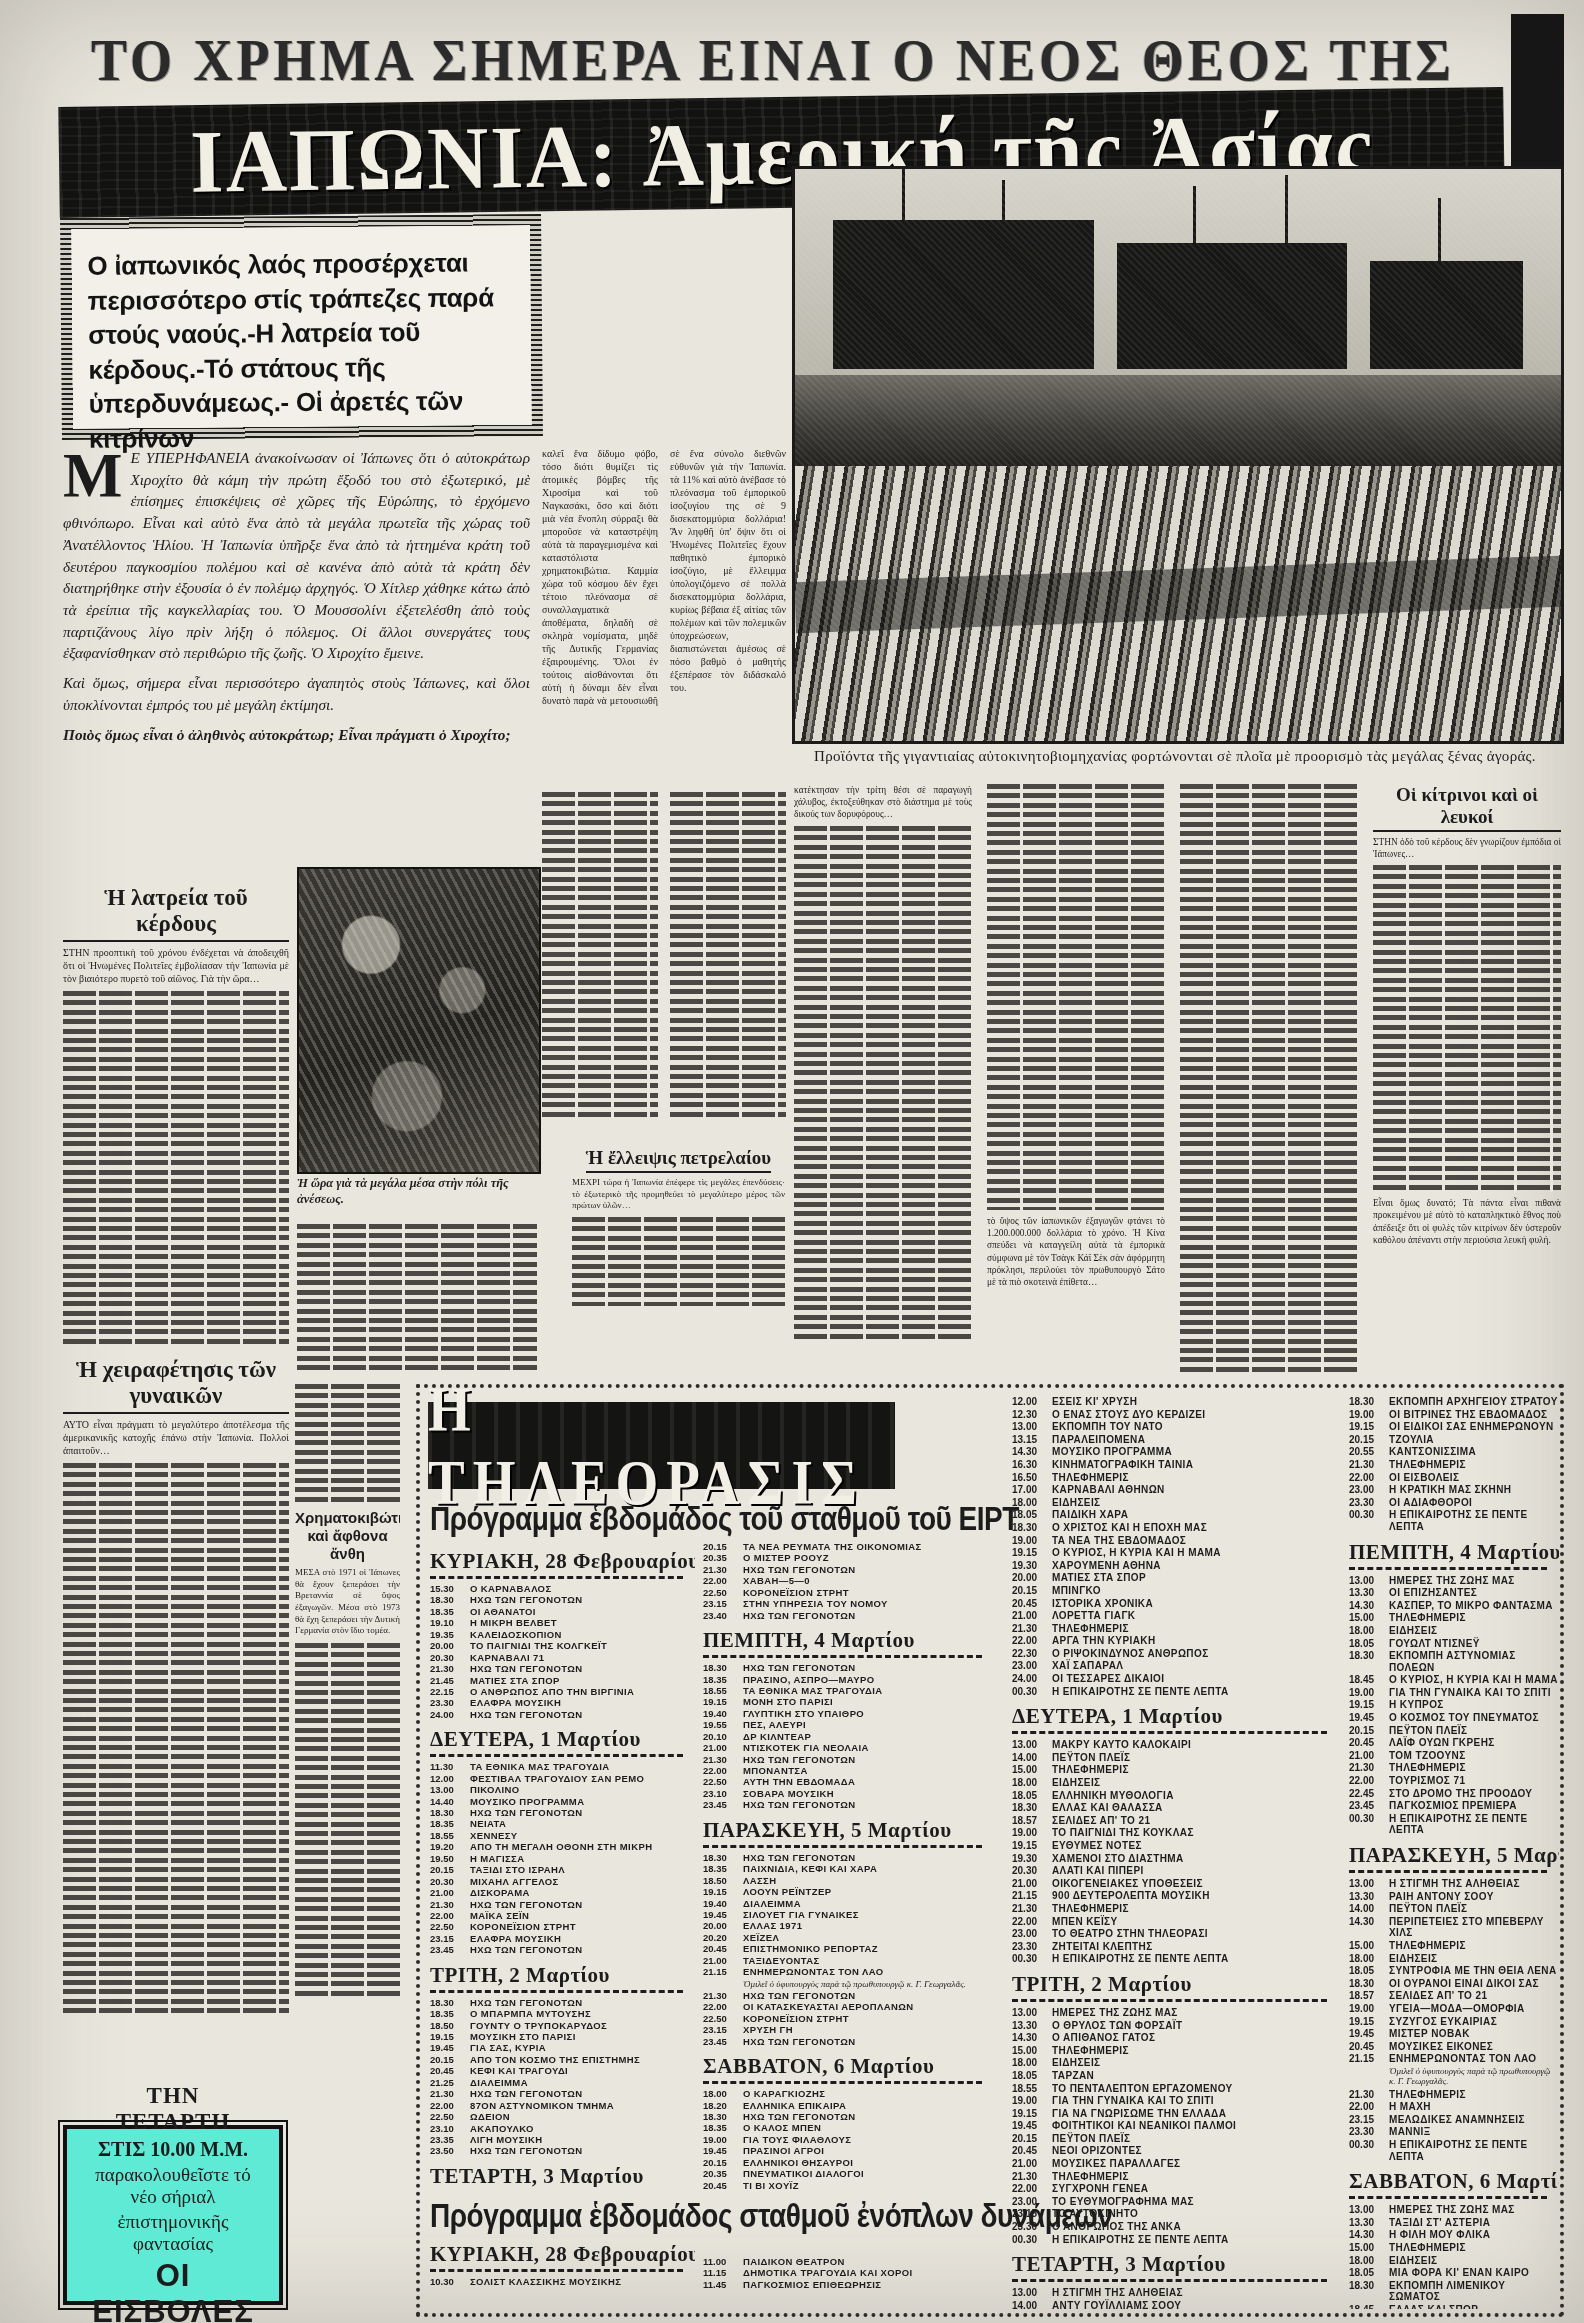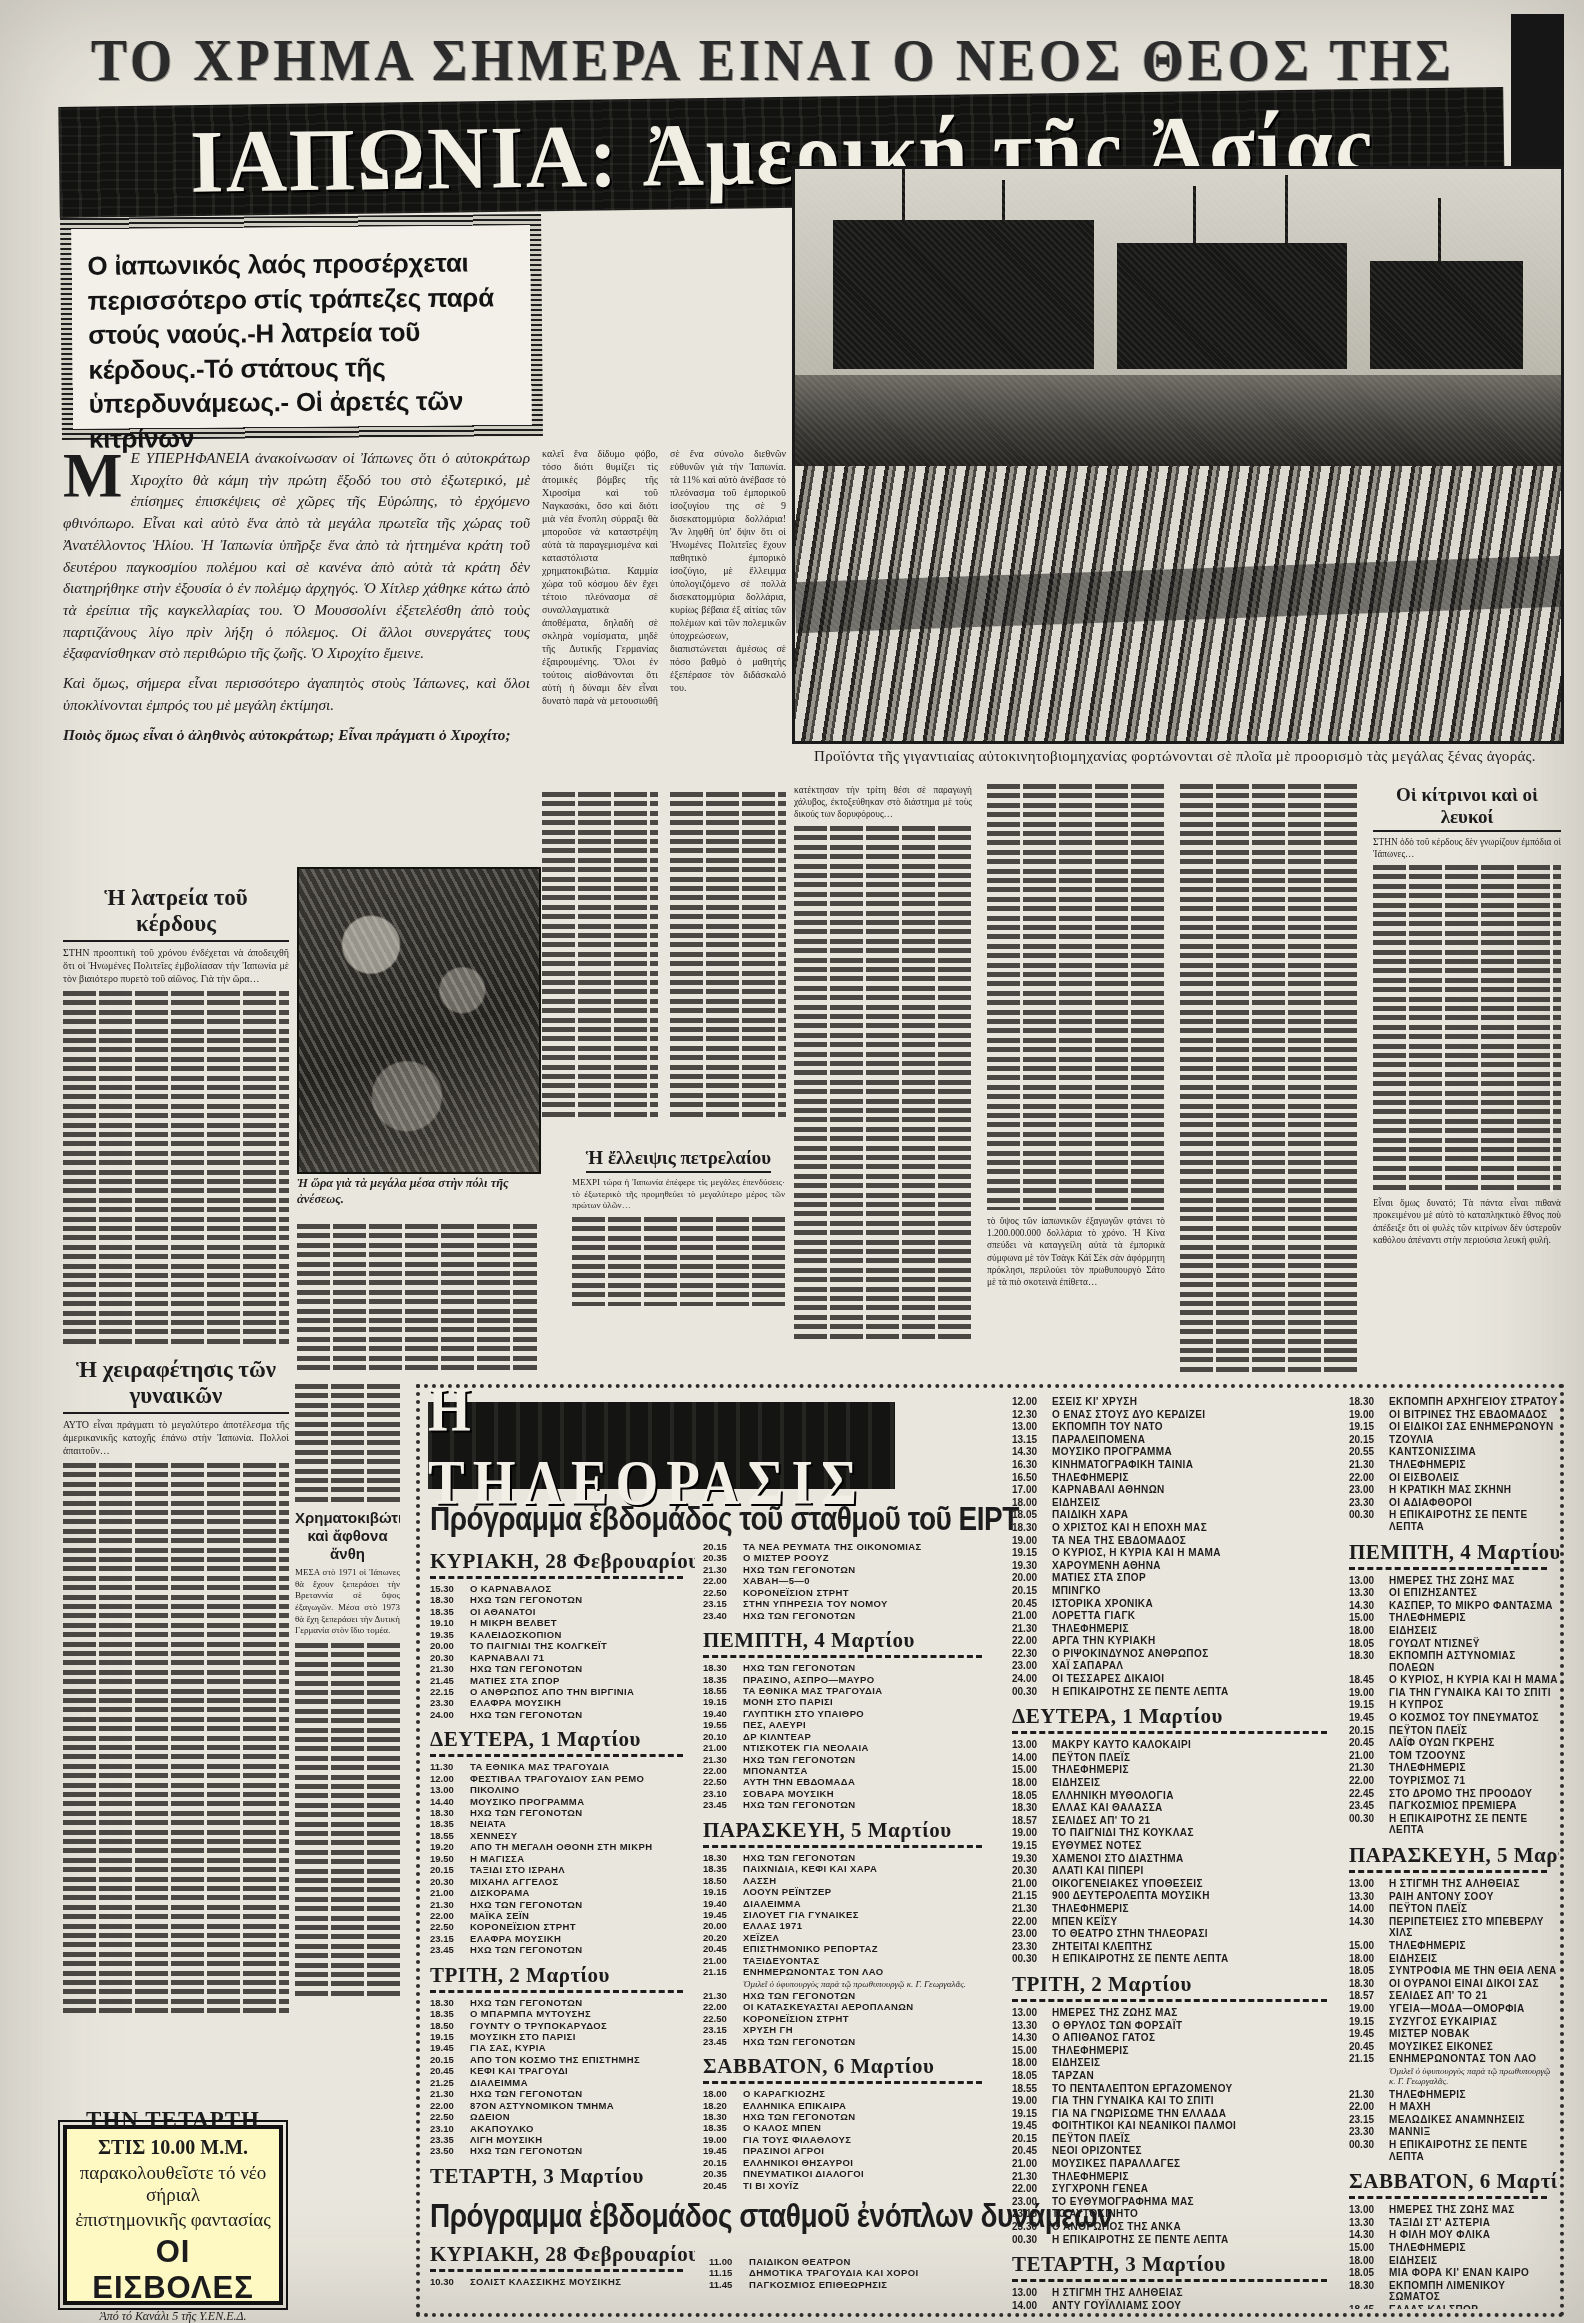--- a/index.html
+++ b/index.html
@@ -70,22 +70,22 @@
   .day{font-weight:bold;font-size:21px;line-height:1;letter-spacing:0.5px;margin:9px 0 0;white-space:nowrap;
        font-family:"Liberation Serif",serif;}
   .day::after{content:"";display:block;border-top:3px dashed #1d1d1d;margin:4px 12px 5px 0;}
   .it{display:flex;font-family:"Liberation Sans",sans-serif;font-weight:bold;margin:0 0 1px;}
   .it b{min-width:33px;margin-right:7px;}
   .it span{flex:1;letter-spacing:0.4px;}
   .sz10 .it{font-size:9.5px;line-height:1.1;}
   .sz11 .it{font-size:10px;line-height:1.16;}
   .note{font-size:9px;font-style:italic;line-height:1.15;margin:0 0 2px 40px;font-family:"Liberation Serif",serif;}
   
-  .adbox{border:4px solid #111;outline:2px solid #111;outline-offset:3px;background:#fef9c3;
-         display:flex;flex-direction:column;justify-content:center;text-align:center;gap:3px;padding:10px 6px;}
+  .adbox{border:4px solid #111;outline:2px solid #111;outline-offset:3px;background:#5eead4;
+         display:flex;flex-direction:column;justify-content:center;text-align:center;gap:3px;padding:10px 21px;}
   .ad1{font-size:23px;font-weight:bold;letter-spacing:1px;}
   .ad2{font-size:20px;font-weight:bold;}
   .ad3{font-size:19px;}
   .ad5{font-size:31px;font-weight:bold;letter-spacing:1px;font-family:"Liberation Sans",sans-serif;}
   .ad6{font-size:12px;font-style:italic;}
 </style>
 </head>
 <body>
 
 <div class="page">
@@ -1058,21 +1058,21 @@
       </div>
 
     <div class="abs ptitle" style="left:10px;top:810px;">Πρόγραμμα ἑβδομάδος σταθμοῦ ἐνόπλων δυνάμεων</div>
     <div class="abs tvcol sz10" style="left:10px;top:847px;width:265px;height:77px;">
         <div class="day">ΚΥΡΙΑΚΗ, 28 Φεβρουαρίου</div>
         <div class="it">
           <b>10.30</b>
           <span>ΣΟΛΙΣΤ ΚΛΑΣΣΙΚΗΣ ΜΟΥΣΙΚΗΣ</span>
         </div>
       </div>
-    <div class="abs tvcol sz10" style="left:289px;top:869px;width:291px;height:55px;">
+    <div class="abs tvcol sz10" style="left:283px;top:869px;width:291px;height:55px;">
         <div class="it">
           <b>11.00</b>
           <span>ΠΑΙΔΙΚΟΝ ΘΕΑΤΡΟΝ</span>
         </div>
         <div class="it">
           <b>11.15</b>
           <span>ΔΗΜΟΤΙΚΑ ΤΡΑΓΟΥΔΙΑ ΚΑΙ ΧΟΡΟΙ</span>
         </div>
         <div class="it">
           <b>11.45</b>

